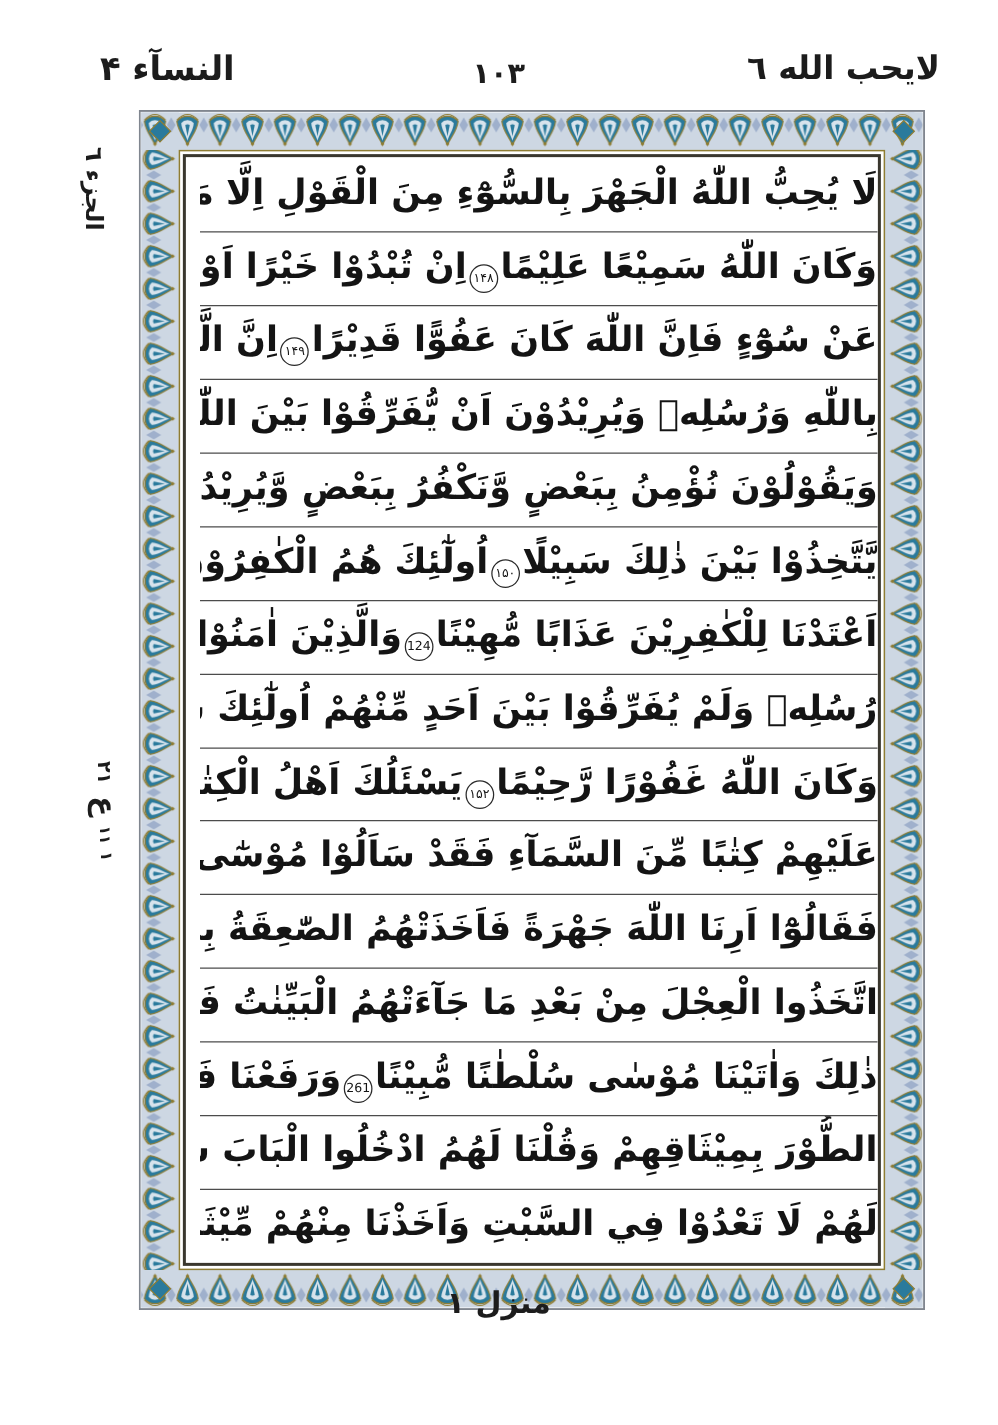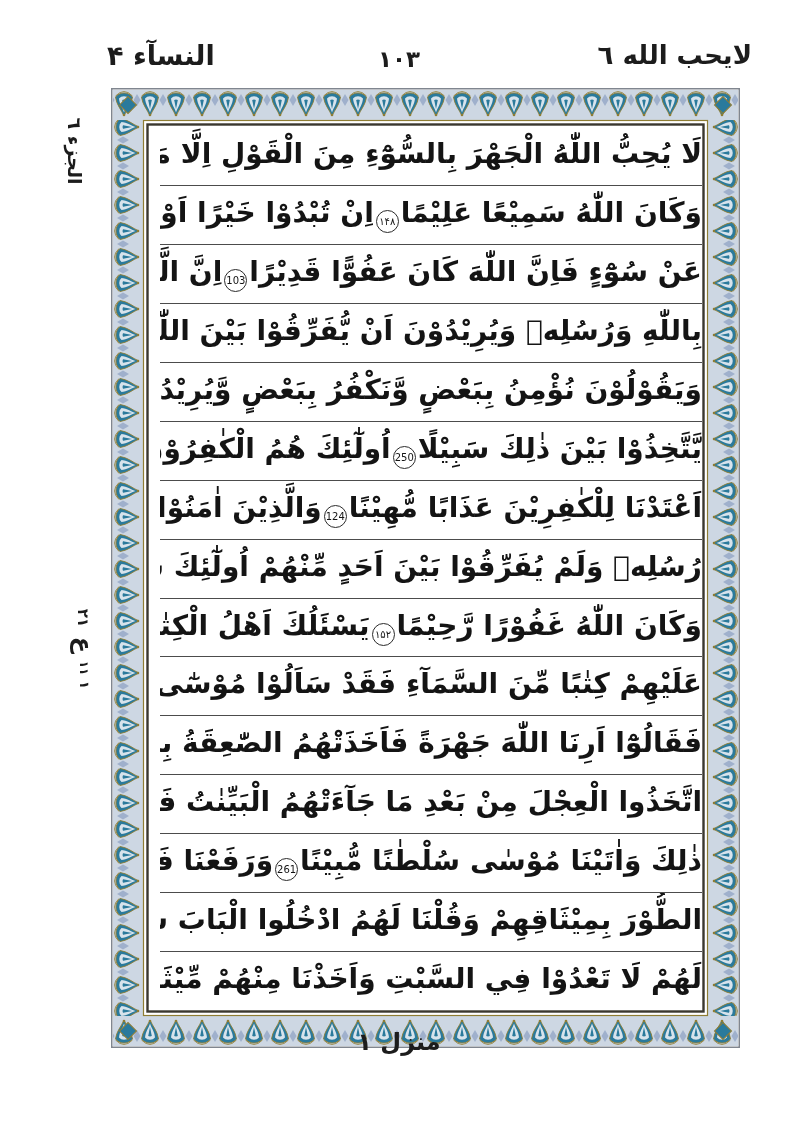--- a/index.html
+++ b/index.html
@@ -2,21 +2,21 @@
 <html lang="ar"><head>
 <meta charset="utf-8">
 <style>
   html,body{margin:0;padding:0;}
   body{
     width:798px;height:1140px;position:relative;background:#ffffff;
     font-family:"DejaVu Sans",sans-serif;color:#1c1c1c;overflow:hidden;
   }
   
   .runhead span{position:absolute;font-weight:bold;}
-  .surah-title{left:107px;top:40px;font-size:27px;}
+  .surah-title{left:80px;top:40px;font-size:27px;}
   .page-number{left:50%;top:46px;transform:translateX(-50%);font-size:23px;letter-spacing:2px;text-align:center;}
   .juz-title{right:46px;top:40px;font-size:26px;}
   
   .frame{position:absolute;left:111px;top:88px;width:629px;height:960px;}
   
   .v-label{
     position:absolute;left:30px;top:140px;width:90px;text-align:center;
     font-size:19px;font-weight:bold;transform:rotate(90deg);transform-origin:center;
   }
   .ruku{position:absolute;left:68px;top:606px;width:30px;text-align:center;font-weight:bold;}
@@ -112,24 +112,24 @@
 
     <rect x="32.5" y="32.5" width="564" height="895" fill="none" stroke-width="1.2" stroke="#8f7d33"></rect>
 
     <rect x="36.5" y="36.5" width="556" height="887" fill="#ffffff" stroke-width="2.4" stroke="#3a372e"></rect>
   </svg>
 </div>
 
 <div class="text-block" dir="rtl">
     <div class="qline">لَا يُحِبُّ اللّٰهُ الْجَهْرَ بِالسُّوْٓءِ مِنَ الْقَوْلِ اِلَّا مَنْ ظُلِمَ</div>
     <div class="qline">وَكَانَ اللّٰهُ سَمِيْعًا عَلِيْمًا<span class="ayah">۱۴۸</span>اِنْ تُبْدُوْا خَيْرًا اَوْ تُخْفُوْهُ اَوْ تَعْفُوْا</div>
-    <div class="qline">عَنْ سُوْٓءٍ فَاِنَّ اللّٰهَ كَانَ عَفُوًّا قَدِيْرًا<span class="ayah">103</span>اِنَّ الَّذِيْنَ يَكْفُرُوْنَ</div>
+    <div class="qline">عَنْ سُوْٓءٍ فَاِنَّ اللّٰهَ كَانَ عَفُوًّا قَدِيْرًا<span class="ayah">۱۴۹</span>اِنَّ الَّذِيْنَ يَكْفُرُوْنَ</div>
     <div class="qline">بِاللّٰهِ وَرُسُلِهٖ وَيُرِيْدُوْنَ اَنْ يُّفَرِّقُوْا بَيْنَ اللّٰهِ وَرُسُلِهٖ</div>
     <div class="qline">وَيَقُوْلُوْنَ نُؤْمِنُ بِبَعْضٍ وَّنَكْفُرُ بِبَعْضٍ وَّيُرِيْدُوْنَ اَنْ</div>
-    <div class="qline">يَّتَّخِذُوْا بَيْنَ ذٰلِكَ سَبِيْلًا<span class="ayah">250</span>اُولٰٓئِكَ هُمُ الْكٰفِرُوْنَ حَقًّا وَ</div>
+    <div class="qline">يَّتَّخِذُوْا بَيْنَ ذٰلِكَ سَبِيْلًا<span class="ayah">۱۵۰</span>اُولٰٓئِكَ هُمُ الْكٰفِرُوْنَ حَقًّا وَ</div>
     <div class="qline">اَعْتَدْنَا لِلْكٰفِرِيْنَ عَذَابًا مُّهِيْنًا<span class="ayah">124</span>وَالَّذِيْنَ اٰمَنُوْا بِاللّٰهِ وَ</div>
     <div class="qline">رُسُلِهٖ وَلَمْ يُفَرِّقُوْا بَيْنَ اَحَدٍ مِّنْهُمْ اُولٰٓئِكَ سَوْفَ يُؤْتِيْهِمْ اُجُوْرَهُمْ</div>
     <div class="qline">وَكَانَ اللّٰهُ غَفُوْرًا رَّحِيْمًا<span class="ayah">۱۵۲</span>يَسْئَلُكَ اَهْلُ الْكِتٰبِ اَنْ تُنَزِّلَ</div>
     <div class="qline">عَلَيْهِمْ كِتٰبًا مِّنَ السَّمَآءِ فَقَدْ سَاَلُوْا مُوْسٰٓى اَكْبَرَ مِنْ ذٰلِكَ</div>
     <div class="qline">فَقَالُوْٓا اَرِنَا اللّٰهَ جَهْرَةً فَاَخَذَتْهُمُ الصّٰعِقَةُ بِظُلْمِهِمْ ثُمَّ</div>
     <div class="qline">اتَّخَذُوا الْعِجْلَ مِنْ بَعْدِ مَا جَآءَتْهُمُ الْبَيِّنٰتُ فَعَفَوْنَا عَنْ</div>
     <div class="qline">ذٰلِكَ وَاٰتَيْنَا مُوْسٰى سُلْطٰنًا مُّبِيْنًا<span class="ayah">261</span>وَرَفَعْنَا فَوْقَهُمُ</div>
     <div class="qline">الطُّوْرَ بِمِيْثَاقِهِمْ وَقُلْنَا لَهُمُ ادْخُلُوا الْبَابَ سُجَّدًا وَّقُلْنَا</div>
     <div class="qline last">لَهُمْ لَا تَعْدُوْا فِي السَّبْتِ وَاَخَذْنَا مِنْهُمْ مِّيْثَاقًا غَلِيْظًا</div>
   </div>

